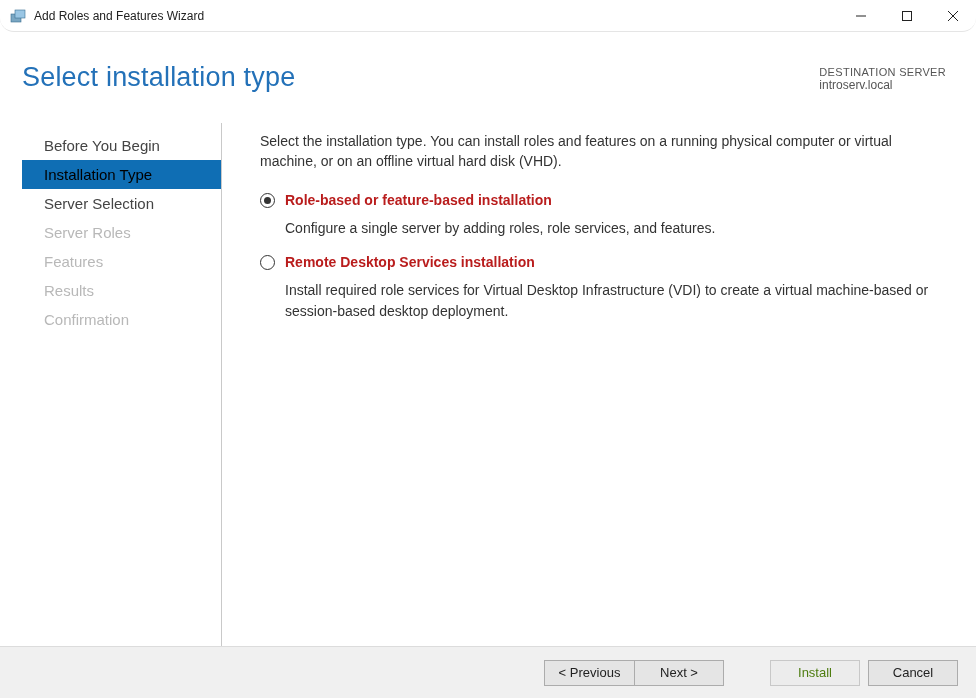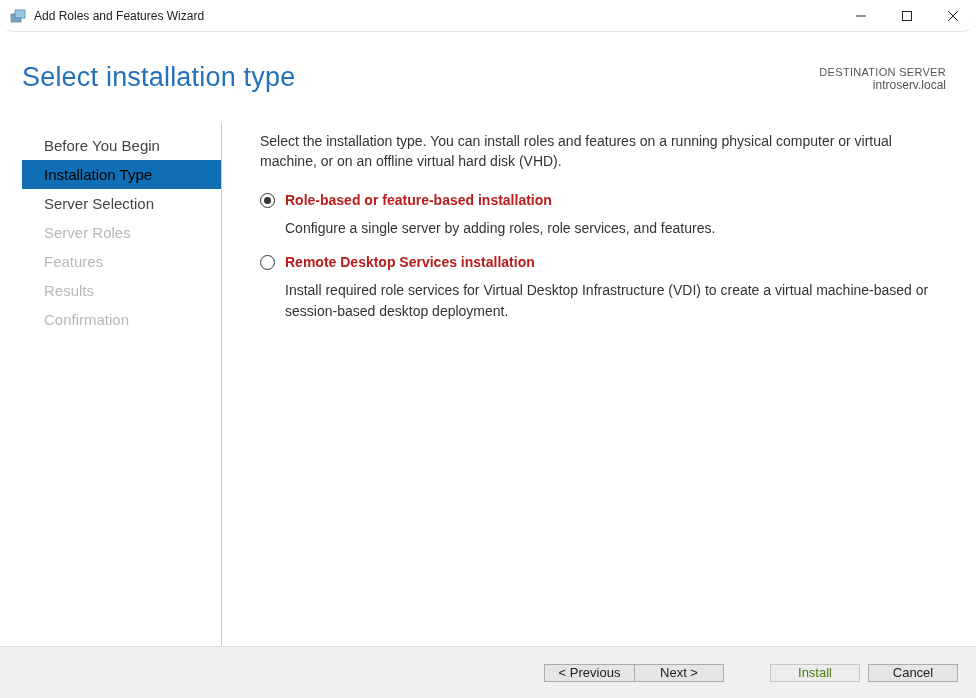--- a/index.html
+++ b/index.html
@@ -47,21 +47,21 @@
       display: flex;
       align-items: flex-start;
       justify-content: space-between;
     }
     .page-title {
       font-size: 27px;
       font-weight: 300;
       color: #2371b8;
       letter-spacing: 0.2px;
     }
-    .dest-server { text-align: right; font-size: 12px; color: #555; padding-top: 4px; }
+    .dest-server { text-align: left; font-size: 12px; color: #555; padding-top: 4px; }
     .dest-server .label { font-size: 11px; letter-spacing: 0.3px; }
     .body {
       flex: 1;
       display: flex;
       padding: 30px 22px 0 22px;
       overflow: hidden;
     }
     .sidebar {
       width: 200px;
       border-right: 1px solid #c9c9c9;
@@ -104,21 +104,21 @@
       background: #f0f0f0;
       border-top: 1px solid #dcdcdc;
       display: flex;
       align-items: center;
       justify-content: flex-end;
       padding-right: 18px;
       gap: 8px;
     }
     .btn {
       min-width: 90px;
-      height: 18px;
+      height: 26px;
       background: #e5e5e5;
       border: 1px solid #acacac;
       font-size: 13px;
       color: #222;
       display: flex; align-items: center; justify-content: center;
       cursor: default;
     }
     .btn.disabled { color: #4d7c0f; border-color: #c8c8c8; background: #ececec; }
     .btn-group { display: flex; gap: 0; }
     .btn-group .btn:first-child { border-right: none; }

